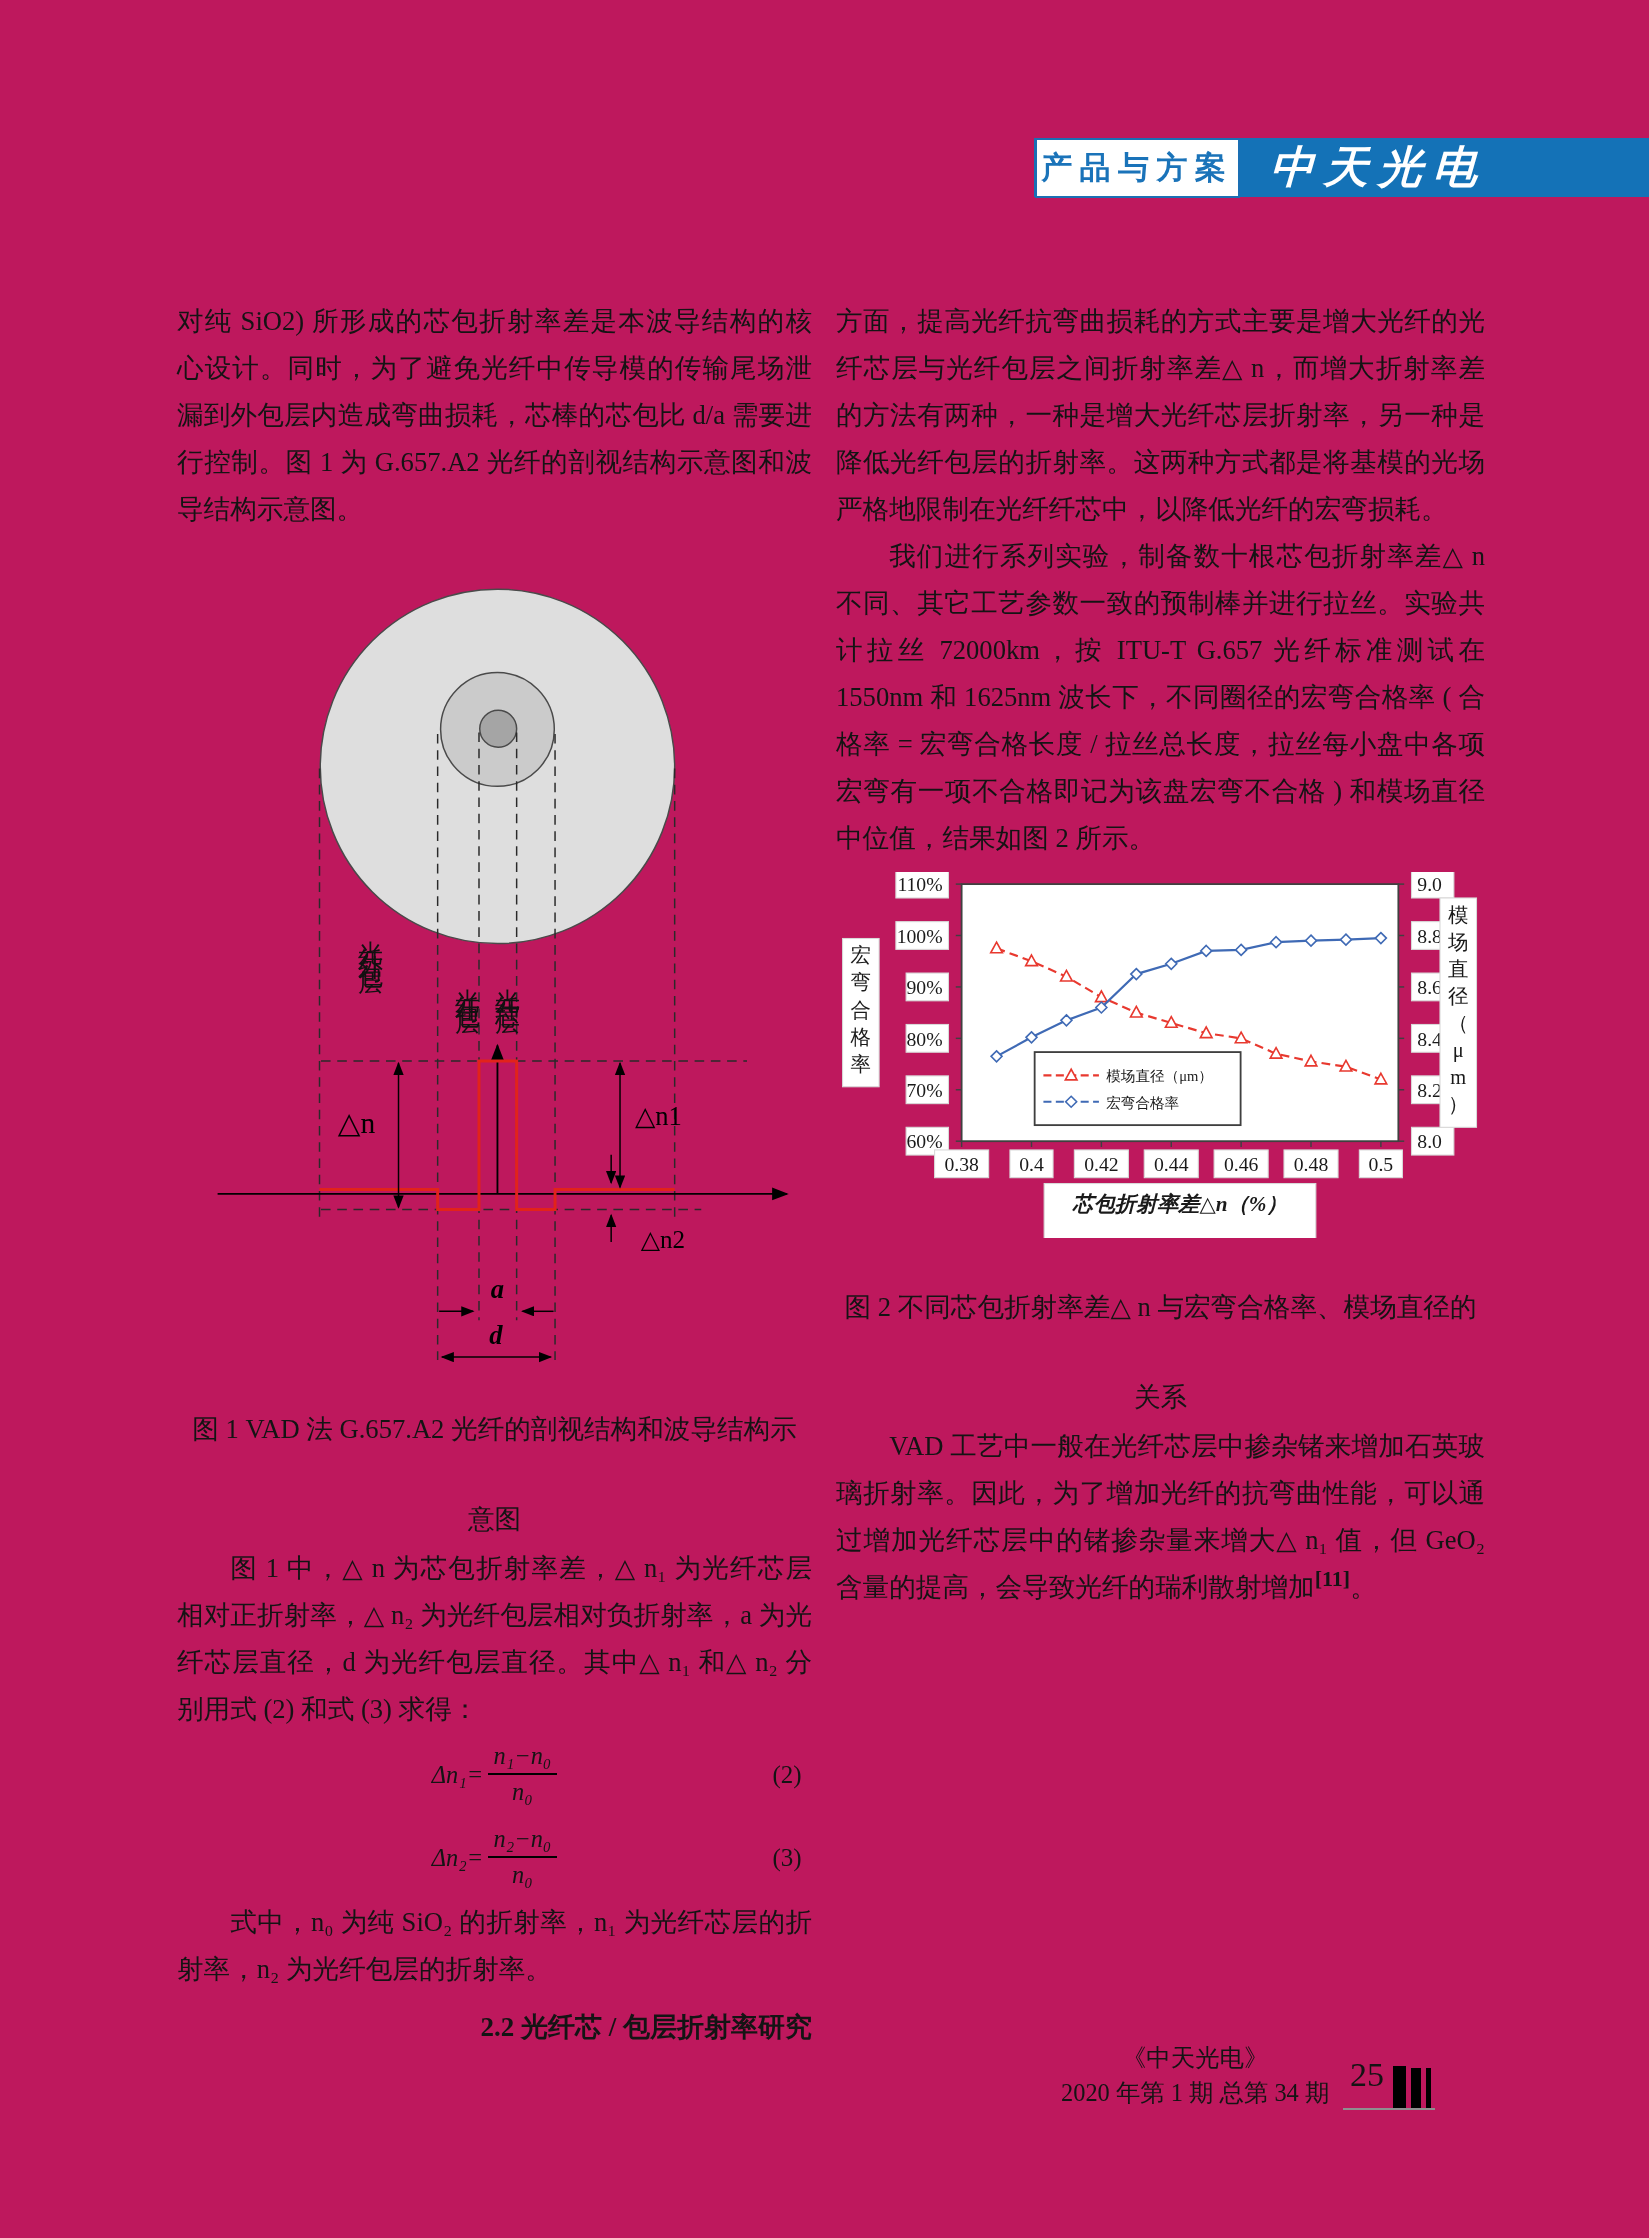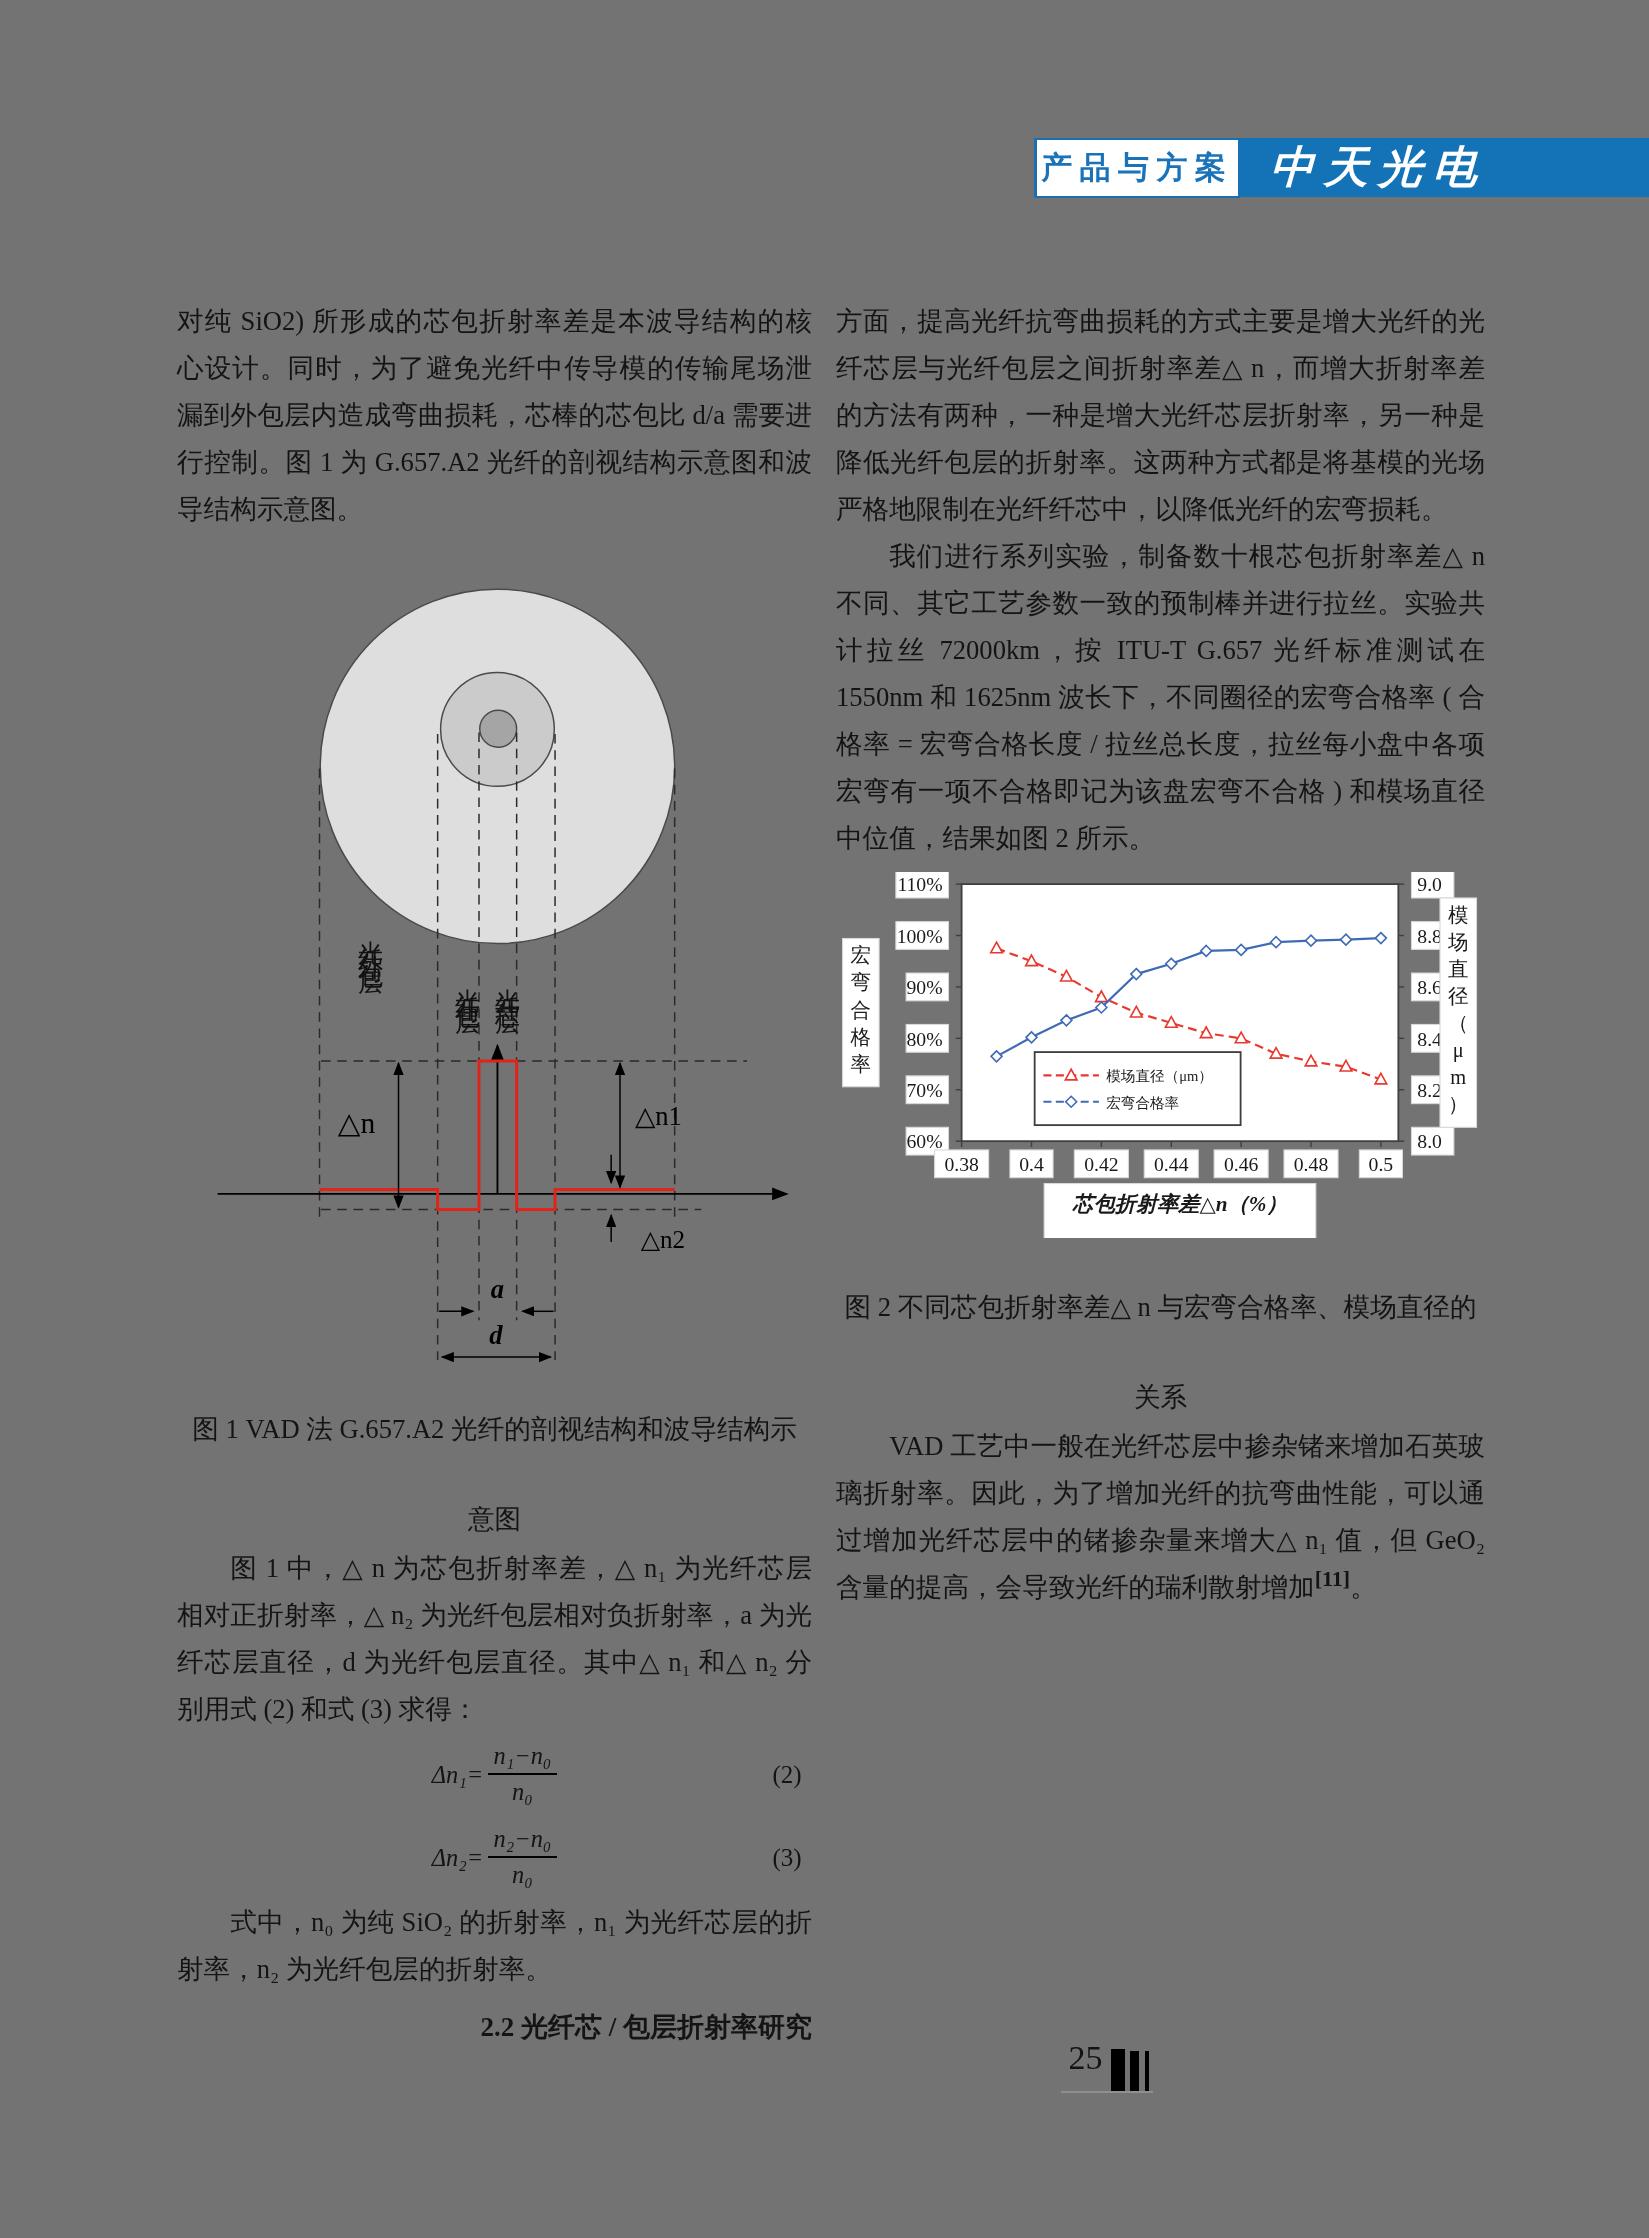--- a/index.html
+++ b/index.html
@@ -1,16 +1,16 @@
 <!DOCTYPE html>
 <html style="font-size:11.8px"><head>
 <meta charset="utf-8">
 <style>
   html,body{margin:0;padding:0;background:#9b9b9b;}
-  .page{position:relative;width:1649px;height:2239px;background:#737373;overflow:hidden;
+  .page{position:relative;width:1649px;height:2239px;background:#be185d;overflow:hidden;
         font-family:"Liberation Serif","DejaVu Serif",serif;color:#141414;}
   
   .header-band{position:absolute;left:1034px;top:138px;width:615px;height:59px;}
   .header-tag{position:absolute;left:0.7px;top:0;width:201px;height:56px;background:#ffffff;
       border:2.2px solid #1a6fb4;display:flex;align-items:center;justify-content:center;
       font-family:"Liberation Sans","DejaVu Sans",sans-serif;font-size:31px;letter-spacing:7.4px;
       color:#1a73b9;font-weight:600;}
   .header-brand{position:absolute;left:236px;top:0;right:0;bottom:0;display:flex;align-items:center;
       color:#ffffff;font-size:44px;font-weight:bold;font-style:italic;letter-spacing:10.3px;
       transform:skewX(-2deg);}
@@ -258,20 +258,24 @@
 
     <div class="fig-caption">
       <div>图 2 不同芯包折射率差△ n 与宏弯合格率、模场直径的</div>
       <div>关系</div>
     </div>
 
     <p class="indent"><span>VAD 工艺中一般在光纤芯层中掺杂锗来增加石英玻璃折射率。因此，为了增加光纤的抗弯曲性能，可以通过增加光纤芯层中的锗掺杂量来增大△ n₁ 值，但 GeO₂ 含量的提高，会导致光纤的瑞利散射增加</span><span class="sup">[11]</span><span>。</span></p>
   </div>
 
   <div class="footer">
+    <div class="footer-text">
+      <div>《中天光电》</div>
+      <div>2020 年第 1 期 总第 34 期</div>
+    </div>
     <div class="page-group">
       <div class="page-num">25</div>
       <div class="bars">
           <i class="bar1"></i>
           <i class="bar2"></i>
           <i class="bar3"></i>
         </div>
     </div>
   </div>
 

